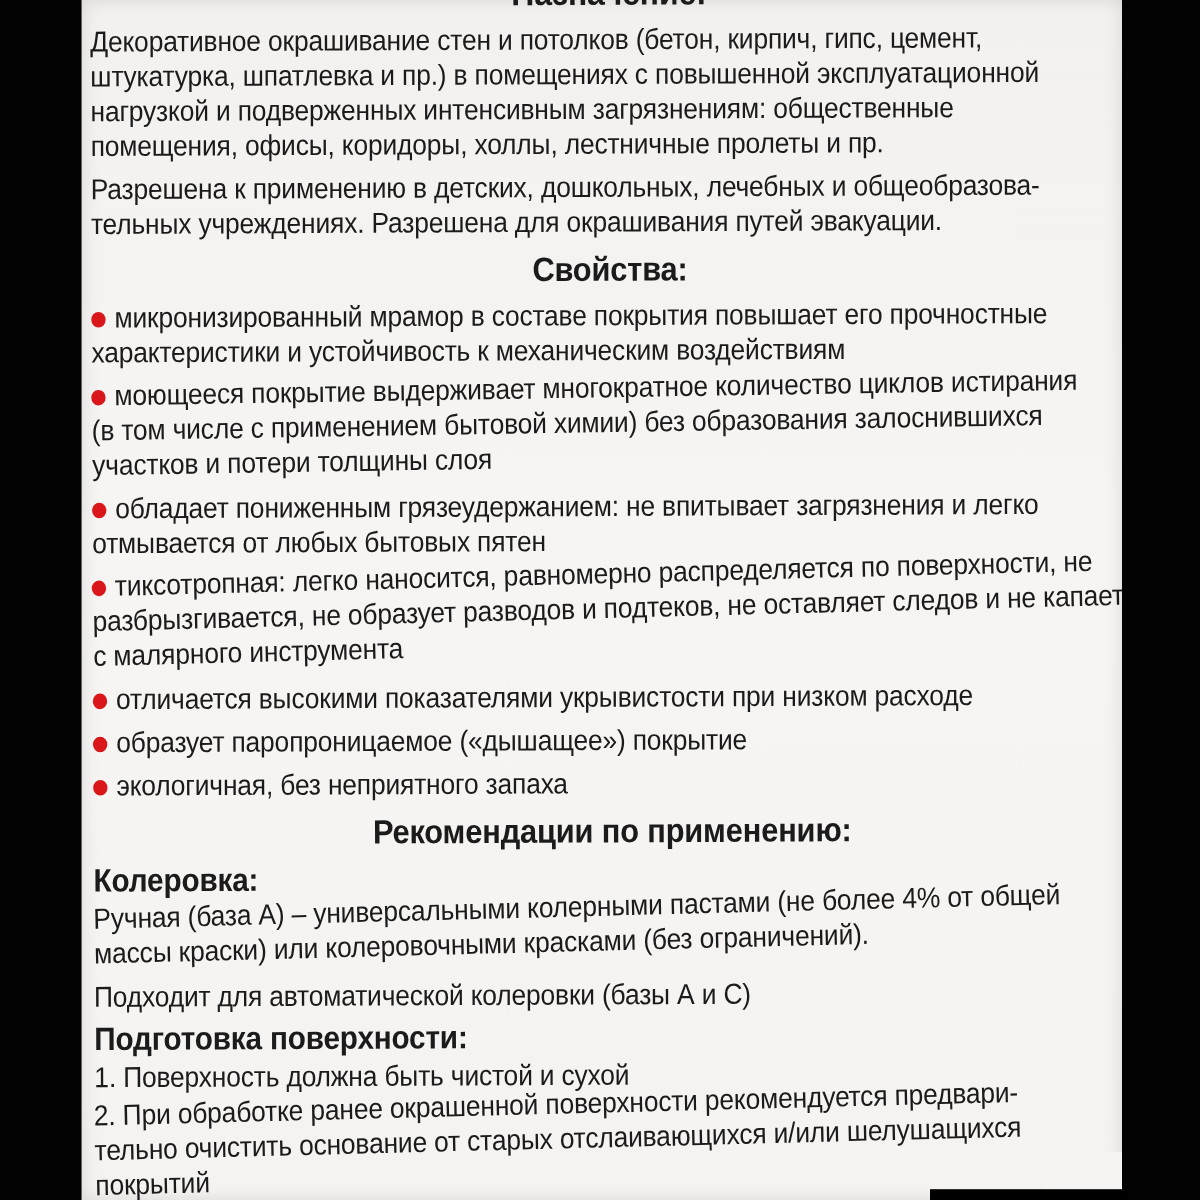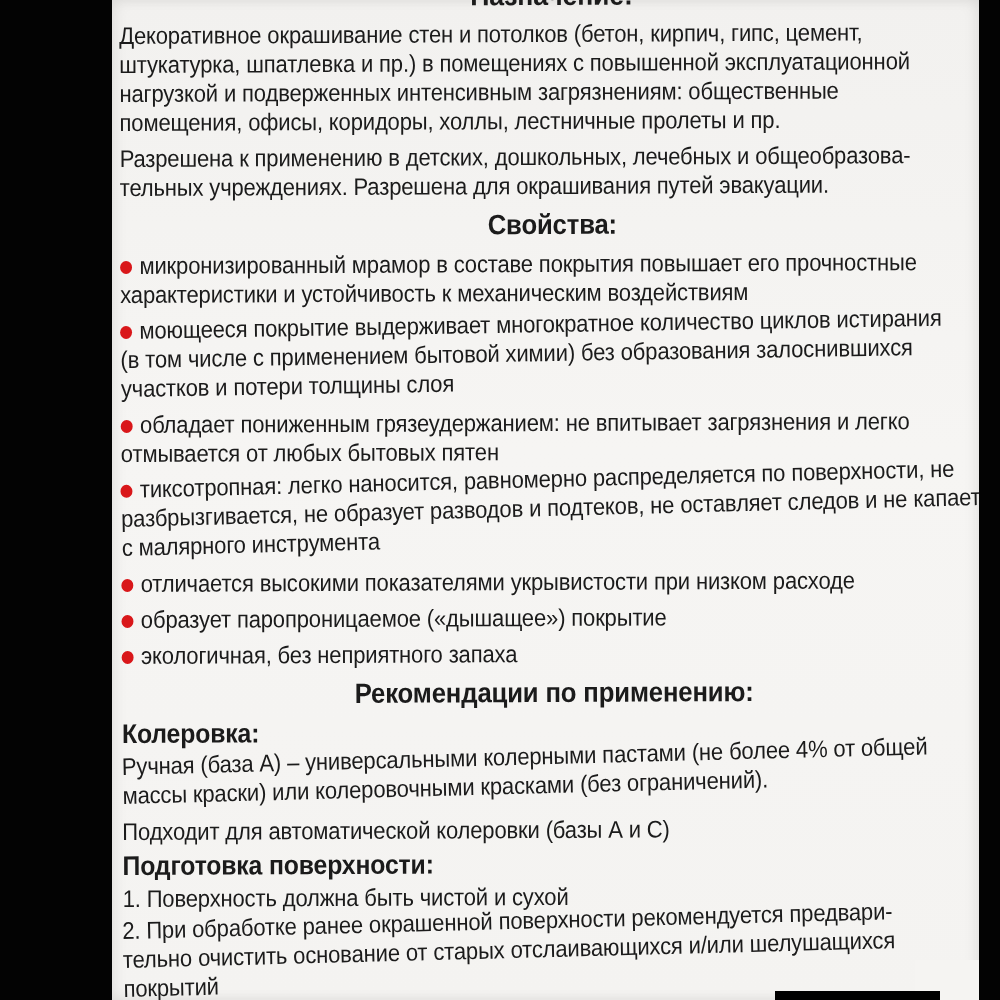--- a/index.html
+++ b/index.html
@@ -7,21 +7,20 @@
     width:1000px; height:1000px; overflow:hidden;
     background:#000; font-family:"Liberation Sans", sans-serif;
   }
   .photo { position:relative; width:1000px; height:1000px; background:#030303; }
 
   .paper {
     position:absolute; left:68px; top:0; width:867px; height:1000px;
     background:linear-gradient(180deg,#f2f1ef 0%, #f6f5f3 45%, #f4f3f1 100%);
     overflow:hidden;
     box-shadow: inset 4px 0 14px rgba(0,0,0,0.06), inset -4px 0 14px rgba(0,0,0,0.06);
-    margin-left: 44px;
   }
   .paper-corner {
     position:absolute; right:0; bottom:0; width:64px; height:40px;
     background:#f5f4f2;
   }
   .bottom-strip {
     position:absolute; left:775px; bottom:0; width:165px; height:9px; background:#000;
   }
 
   .content {

